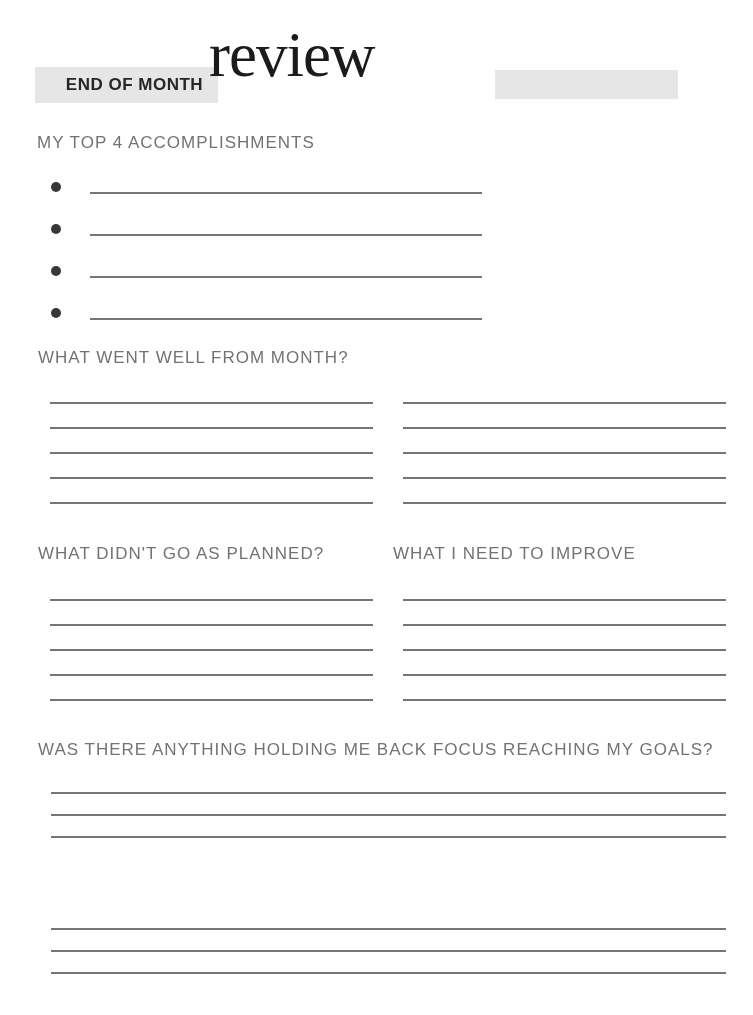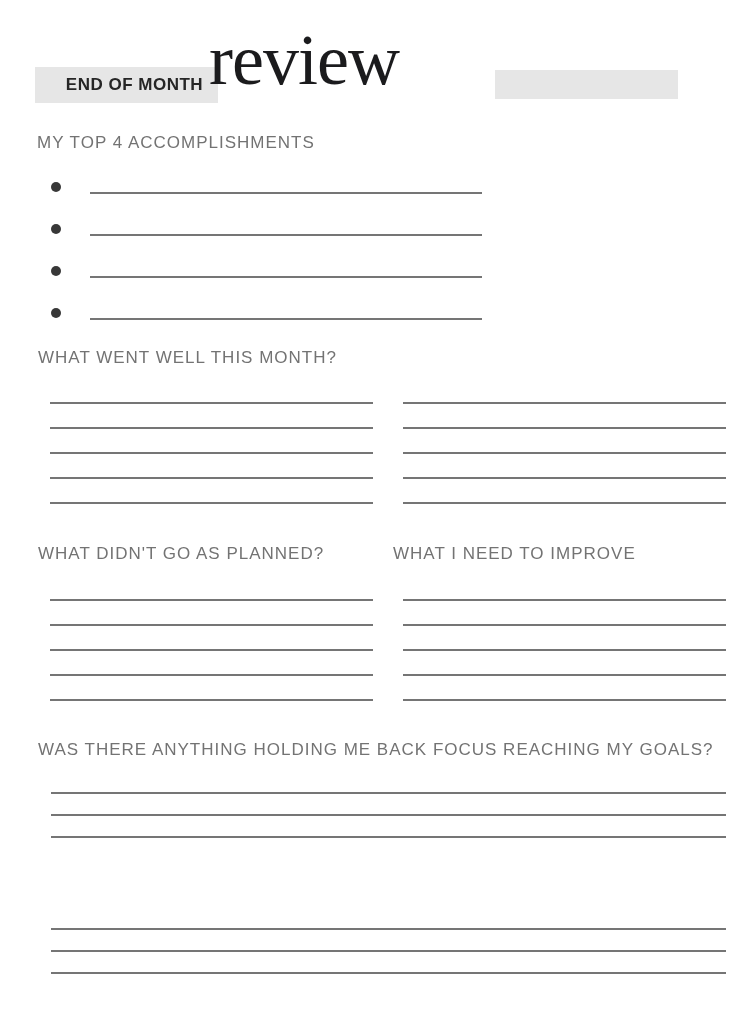--- a/index.html
+++ b/index.html
@@ -30,21 +30,21 @@
     font-weight: 700;
     letter-spacing: 0.5px;
     color: #262626;
     white-space: nowrap;
     padding-left: 16px;
   }
   .big-title {
     position: absolute;
     left: 209px; top: 24px;
     font-family: "Liberation Serif", serif;
-    font-size: 72px;
+    font-size: 63px;
     line-height: 1;
     font-weight: 400;
     letter-spacing: -1px;
     color: #1b1b1d;
     white-space: nowrap;
   }
 
   
   .sec-heading {
     position: absolute;
@@ -123,21 +123,21 @@
       <div class="bullet-row">
       <span class="dot"></span>
       <span class="ruled"></span>
     </div>
       <div class="bullet-row">
       <span class="dot"></span>
       <span class="ruled"></span>
     </div>
     </div>
 
-  <div class="sec-heading" id="h-well">WHAT WENT WELL THIS MONTH?</div>
+  <div class="sec-heading" id="h-well">WHAT WENT WELL FROM MONTH?</div>
   <div class="line-group col-lines" id="g-well">
     <div class="ruled"></div>
   <div class="ruled"></div>
       <div class="ruled"></div>
       <div class="ruled"></div>
       <div class="ruled"></div>
     </div>
   <div class="line-group col-lines" id="g-habits">
     <div class="ruled"></div>
   <div class="ruled"></div>

